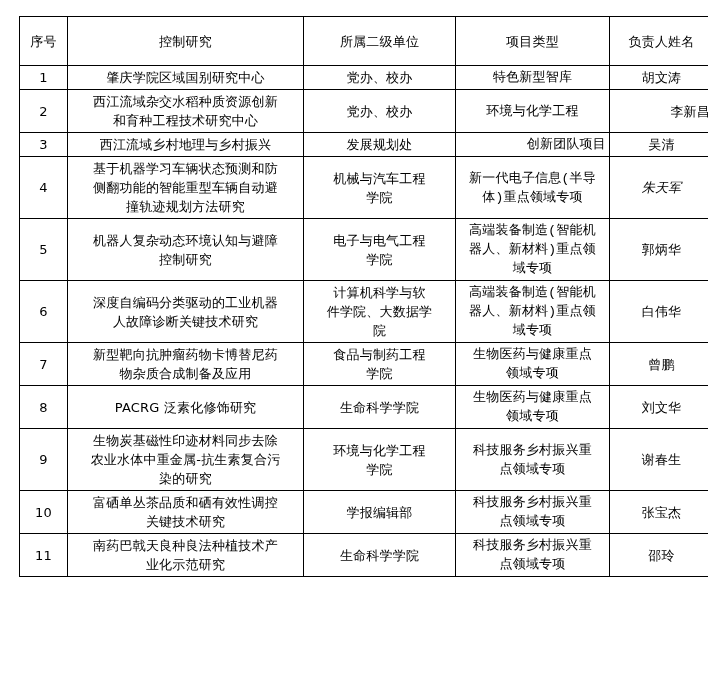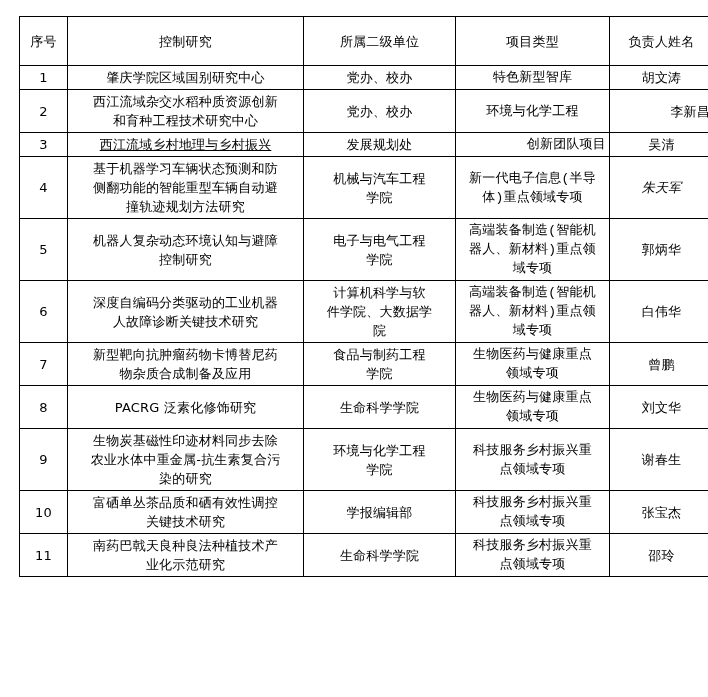--- a/index.html
+++ b/index.html
@@ -85,21 +85,21 @@
       <tr>
         <td class="seq-cell" style="white-space: pre-line;">2</td>
         <td class="name-cell" style="white-space: pre-line;">西江流域杂交水稻种质资源创新
 和育种工程技术研究中心</td>
         <td class="unit-cell" style="white-space: pre-line;">党办、校办</td>
         <td class="type-cell" style="white-space: pre-line;">环境与化学工程</td>
         <td class="lead-cell" style="white-space: pre-line; text-align: right;">李新昌</td>
       </tr>
       <tr>
         <td class="seq-cell" style="white-space: pre-line;">3</td>
-        <td class="name-cell" style="white-space: pre-line; text-decoration: underline;">西江流域乡村地理与乡村振兴</td>
+        <td class="name-cell" style="white-space: pre-line;">西江流域乡村地理与乡村振兴</td>
         <td class="unit-cell" style="white-space: pre-line;">发展规划处</td>
         <td class="type-cell" style="white-space: pre-line; text-align: right;">创新团队项目</td>
         <td class="lead-cell" style="white-space: pre-line;">吴清</td>
       </tr>
       <tr>
         <td class="seq-cell" style="white-space: pre-line;">4</td>
         <td class="name-cell" style="white-space: pre-line;">基于机器学习车辆状态预测和防
 侧翻功能的智能重型车辆自动避
 撞轨迹规划方法研究</td>
         <td class="unit-cell" style="white-space: pre-line;">机械与汽车工程

